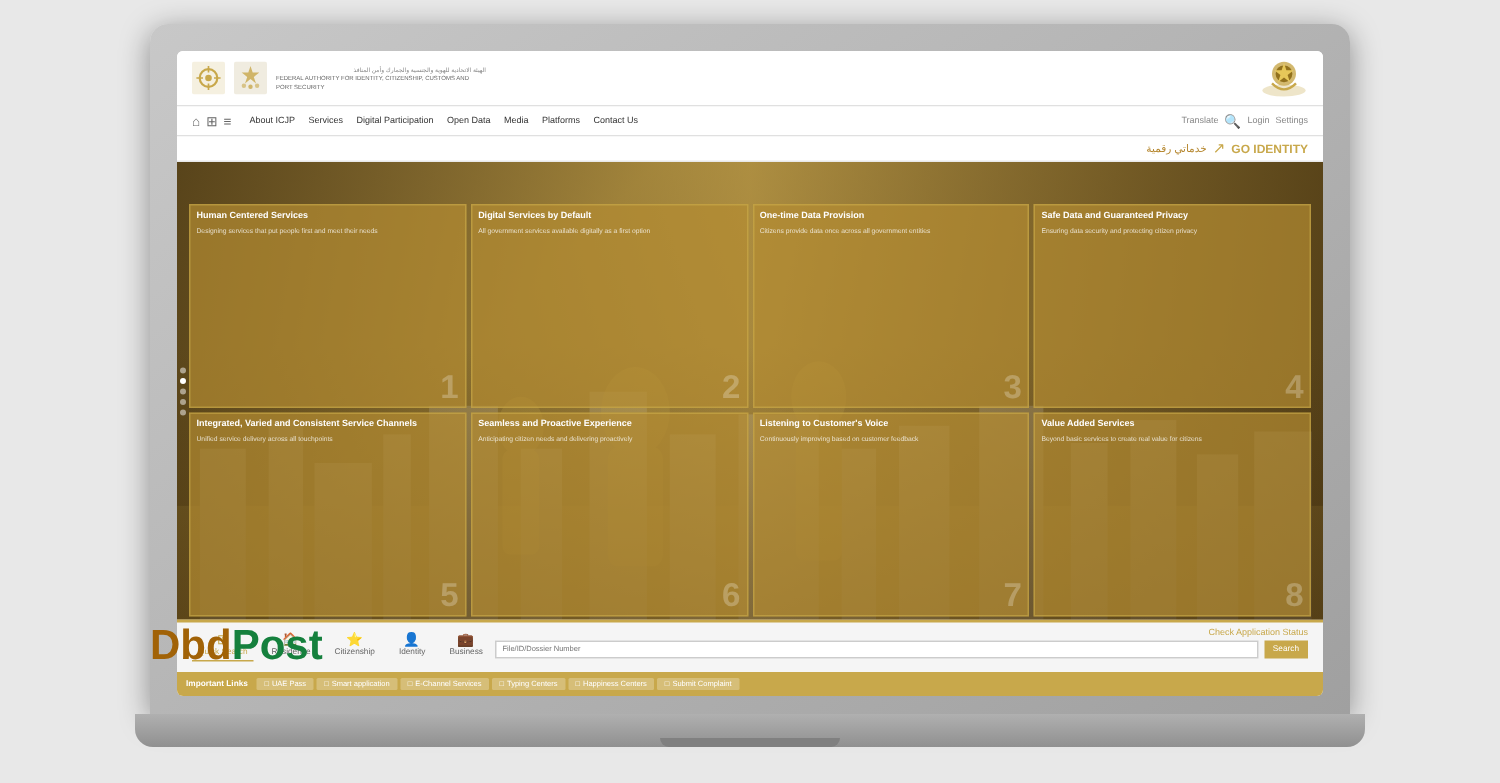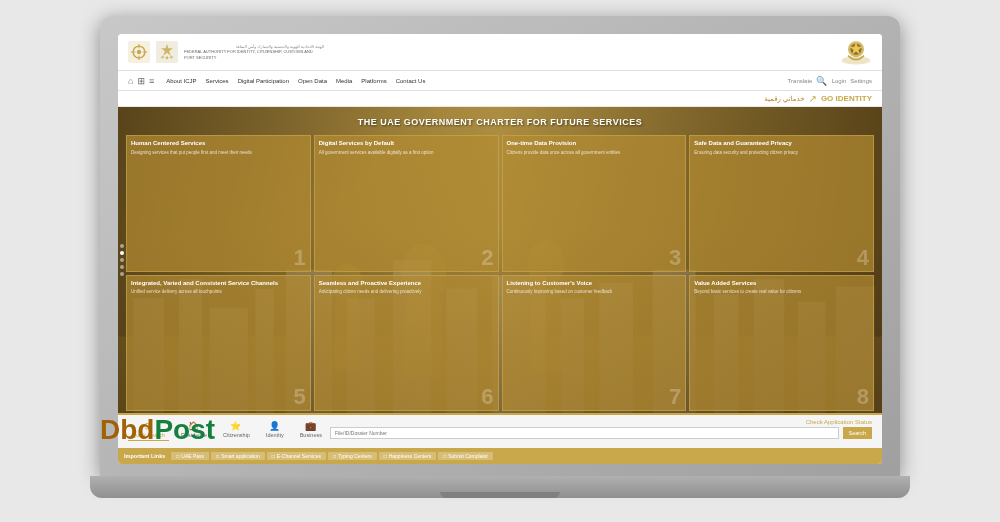--- a/index.html
+++ b/index.html
@@ -511,21 +511,20 @@
 
           <svg style="position:absolute;bottom:0;left:0;right:0;width:100%;height:65%;opacity:0.25;z-index:4;" viewBox="0 0 500 100" xmlns="http://www.w3.org/2000/svg" preserveAspectRatio="none">
             <ellipse cx="200" cy="30" rx="15" ry="15" fill="#c8a84b"></ellipse>
             <rect x="188" y="42" width="24" height="40" rx="4" fill="#c8a84b"></rect>
             <ellipse cx="280" cy="25" rx="12" ry="12" fill="#c8a84b"></ellipse>
             <rect x="270" y="35" width="20" height="45" rx="3" fill="#c8a84b"></rect>
             <ellipse cx="150" cy="35" rx="10" ry="10" fill="#c8a84b"></ellipse>
             <rect x="142" y="43" width="16" height="35" rx="3" fill="#c8a84b"></rect>
           </svg>
 
-          <div class="hero-title">THE UAE GOVERNMENT CHARTER FOR FUTURE SERVICES</div>
 
           <div class="side-dots">
             <div class="side-dot"></div>
             <div class="side-dot active"></div>
             <div class="side-dot"></div>
             <div class="side-dot"></div>
             <div class="side-dot"></div>
           </div>
 
           <div class="hero-grid">

